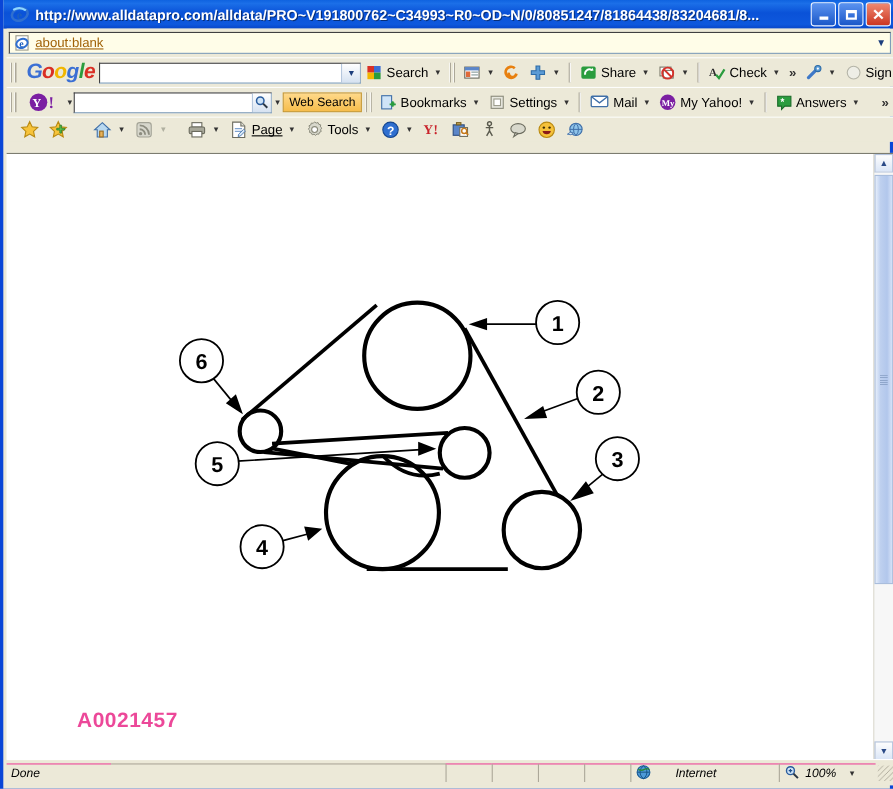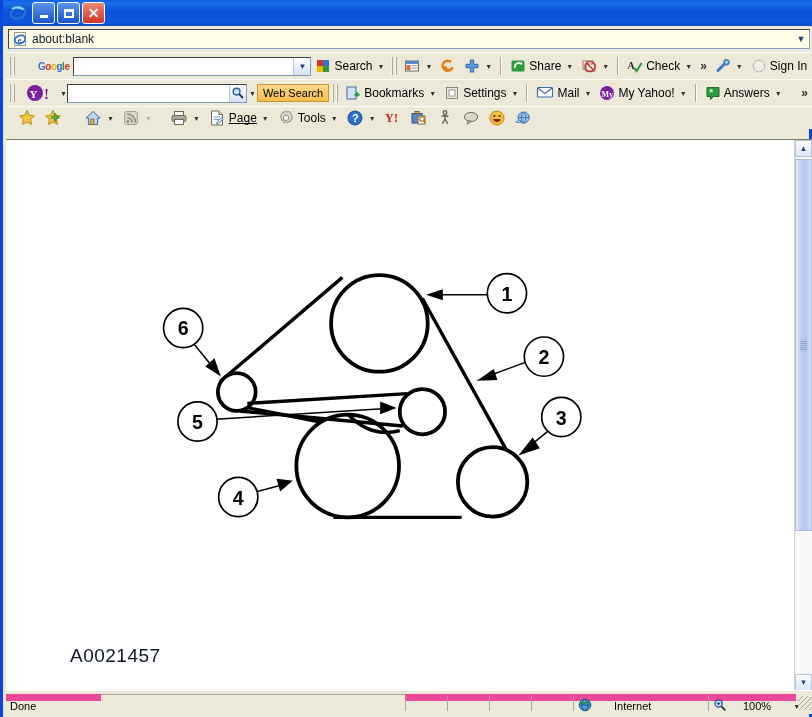--- a/index.html
+++ b/index.html
@@ -49,21 +49,21 @@
     position:absolute; left:3px; top:26px; width:806px; height:26px;
     background:#ece9d8; display:flex; align-items:center; padding:0 2px;
     box-sizing:border-box;
   }
   .addr-field{
     flex:1 1 auto; height:20px; background:#fffde8;
     border:1px solid #7f9db9; border-top-color:#404040; border-left-color:#404040;
     display:flex;align-items:center; box-sizing:border-box;
   }
   .addr-ie{width:16px;height:16px;margin:0 4px 0 3px;flex:0 0 auto;position:relative;}
-  .addr-text{font-size:12px;color:#0f172a;flex:1 1 auto;}
+  .addr-text{font-size:12px;color:#a16207;flex:1 1 auto;text-decoration:underline;}
   .addr-drop{width:16px;height:18px;display:flex;align-items:center;justify-content:center;
     color:#1d3f7d;font-size:9px;flex:0 0 auto;}
 
   
   .tbrow{
     position:absolute; left:3px; width:806px; height:27px;
     background:#ece9d8;
     display:flex;align-items:center; box-sizing:border-box;
     border-top:1px solid #fdfdfb;
   }
@@ -72,21 +72,21 @@
   .tbrow.ie{top:106px;height:23px;}
   .grip{width:6px;height:18px;margin:0 3px;flex:0 0 auto;
     background:repeating-linear-gradient(to right,#f7f6f1 0 1px,#aca899 1px 2px,transparent 2px 4px);}
   .tb-item{display:flex;align-items:center;gap:3px;padding:2px 4px;font-size:12px;color:#000;
     white-space:nowrap;flex:0 0 auto;cursor:default;}
   .tb-sep{width:1px;height:18px;background:#aca899;margin:0 4px;flex:0 0 auto;
     border-right:1px solid #fff;}
   .tb-arrow{font-size:7px;color:#333;margin-left:2px;}
   .chev{font-size:12px;font-weight:bold;color:#333;padding:0 4px;}
 
-  .g-logo{font-size:10px;font-weight:bold;letter-spacing:-.5px;margin:0 4px 0 20px;flex:0 0 auto;}
+  .g-logo{font-size:19px;font-weight:bold;letter-spacing:-.5px;margin:0 4px 0 6px;flex:0 0 auto;font-style:italic;}
   .g-logo .b{color:#3b6fd4}.g-logo .r{color:#d93025}.g-logo .y{color:#f2b600}.g-logo .gr{color:#2a9c3e}
   .searchbox{
     height:19px;background:#fff;border:1px solid #7f9db9;border-top-color:#404040;border-left-color:#404040;
     display:flex;align-items:center;box-sizing:border-box;flex:0 0 auto;
   }
   .searchbox.google{width:238px;}
   .searchbox.yahoo{width:180px;}
   .sb-dd{width:16px;height:17px;background:linear-gradient(to bottom,#fff,#d6e2f1);
     border-left:1px solid #b5c7dd;display:flex;align-items:center;justify-content:center;
     color:#1d3f7d;font-size:8px;margin-left:auto;}
@@ -104,22 +104,22 @@
     position:absolute;left:3px;top:139px;width:806px;height:551px;
     background:#ffffff;box-sizing:border-box;
     border-top:1px solid #7c7c70;
     overflow:hidden;
   }
   .page{
     position:absolute;left:0;top:0;width:789px;height:551px;background:#fff;overflow:hidden;
   }
   .diagram{position:absolute;left:0;top:0;width:700px;height:400px;}
   .diagcode{
-    position:absolute;left:64px;top:505px;font-size:19px;font-weight:normal;
-    font-family:"Liberation Sans",sans-serif;letter-spacing:.5px;color:#0f172a;
+    position:absolute;left:64px;top:505px;font-size:19px;font-weight:bold;
+    font-family:"Liberation Sans",sans-serif;letter-spacing:.5px;color:#ec4899;
   }
 
   
   .vscroll{
     position:absolute;right:0;top:0;width:17px;height:551px;
     background:#f1f1f1;border-left:1px solid #d6d3c6;
   }
   .sc-btn{
     width:17px;height:17px;background:linear-gradient(to bottom,#fdfdfd,#dbe6f7);
     border:1px solid #b4c4dd;box-sizing:border-box;display:flex;align-items:center;justify-content:center;
@@ -136,44 +136,45 @@
   .sc-grip{width:7px;height:9px;
     background:repeating-linear-gradient(to bottom,#8fa6cb 0 1px,transparent 1px 2px);}
 
   
   .statusbar{
     position:absolute;left:3px;top:690px;width:806px;height:24px;
     background:#ece9d8;border-top:1px solid #fff;
     display:flex;align-items:center;box-sizing:border-box;font-size:11px;color:#000;
   }
   .st-cell{height:17px;display:flex;align-items:center;padding:0 4px;
-    border-left:1px solid #aca899;border-top:7px solid #ec4899;box-sizing:border-box;}
+    border-left:1px solid #aca899;border-top:1px solid #ec4899;box-sizing:border-box;font-style:italic;}
   .st-first{flex:0 0 auto;width:auto;min-width:95px;border-left:none;}
   .st-blank{width:42px;}
   .st-zone{width:135px;gap:20px;justify-content:flex-start;}
-  .st-zoom{width:88px;gap:14px;justify-content:flex-start;}
+  .st-zoom{width:88px;gap:3px;justify-content:flex-start;}
   .grow{flex:1 1 auto;height:17px;border-top:1px solid #aca899;}
   .resize-grip{width:14px;height:14px;margin-left:2px;
     background:
       linear-gradient(135deg,transparent 45%,#aca899 45% 55%,transparent 55%) 0 0/5px 5px;
   }
 </style>
 </head>
 <body>
 
 <div class="window">
 
   <div class="titlebar">
     <span class="title-ie-icon">
       <svg width="18" height="18" viewBox="0 0 18 18">
         <ellipse cx="9" cy="9" rx="7.4" ry="5.6" fill="none" stroke="#2f6fd0" stroke-width="2.3" transform="rotate(-22 9 9)"></ellipse>
         <path d="M3 5 Q9 1.5 14.5 5.5" stroke="#8fd6ff" stroke-width="2" fill="none"></path>
         <text x="6.2" y="13" font-size="11" font-family="Liberation Serif, serif" fill="#1c5fc0" font-weight="bold">e</text>
       </svg>
     </span>
+    <span class="title-text">http://www.alldatapro.com/alldata/PRO~V191800762~C34993~R0~OD~N/0/80851247/81864438/83204681/8...</span>
     <span class="win-btns">
       <span class="win-btn min">
         <span class="glyph-min"></span>
       </span>
       <span class="win-btn max">
         <span class="glyph-max"></span>
       </span>
       <span class="win-btn close">
         <span class="glyph-close">✕</span>
       </span>

